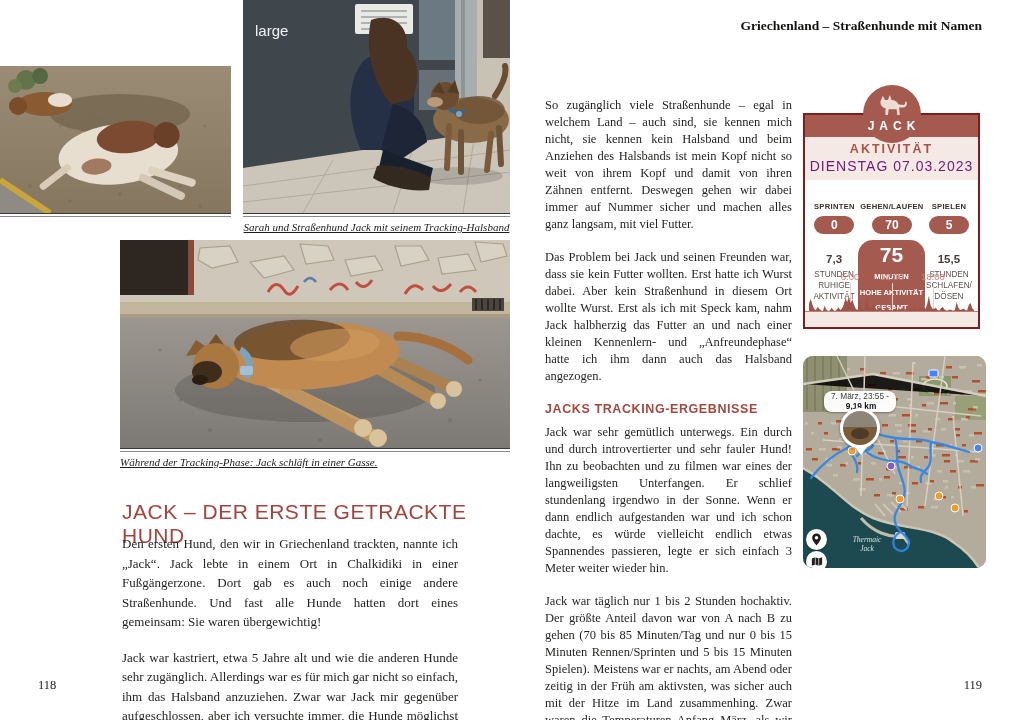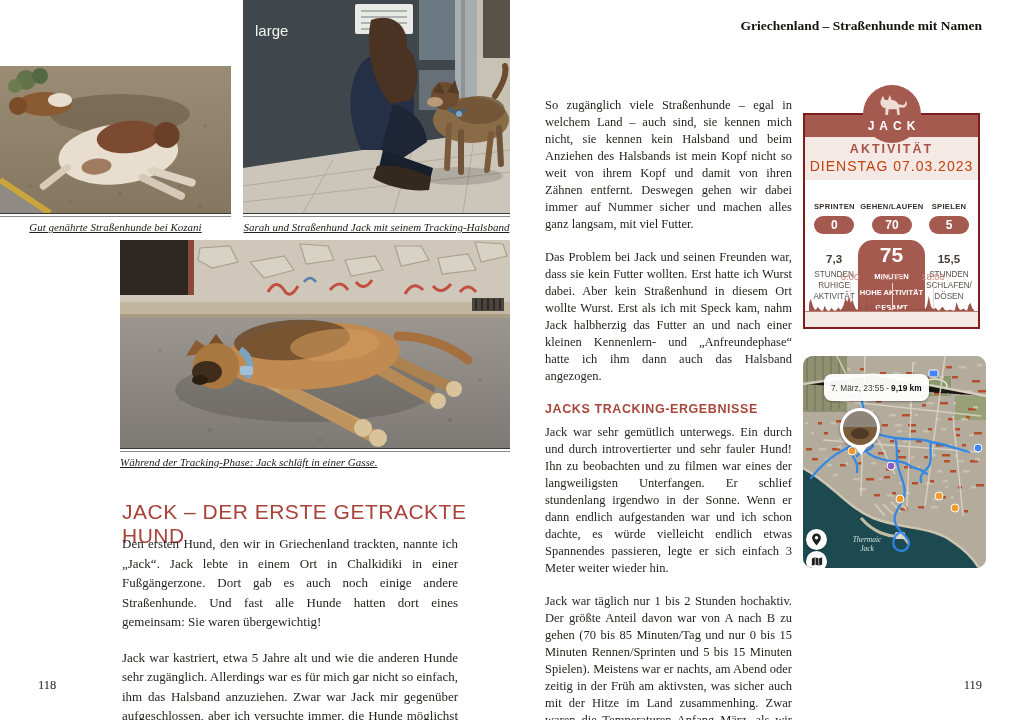--- a/index.html
+++ b/index.html
@@ -28,21 +28,21 @@
 
   
   .widget{position:absolute;left:803px;top:113px;width:177px;height:216px;background:#fff;
           border:2px solid #7f1d1d;box-sizing:border-box;font-family:"Liberation Sans",sans-serif;}
   .bump{position:absolute;left:50%;top:-30px;transform:translateX(-50%);width:58px;height:58px;
         border-radius:50%;background:#a55a50;display:flex;align-items:flex-start;justify-content:center;}
   .band{position:relative;height:22px;background:#a55a50;color:#fff;display:flex;align-items:center;
         justify-content:center;font-weight:bold;font-size:12px;letter-spacing:5px;text-indent:5px;}
   .pinkhead{height:43px;background:#f4e9e5;text-align:center;}
   .pinkhead .t1{padding-top:5px;font-weight:bold;font-size:12.5px;letter-spacing:2px;color:#a8544a;}
-  .pinkhead .t2{font-size:14px;letter-spacing:1px;color:#c2410c;margin-top:2px;}
+  .pinkhead .t2{font-size:14px;letter-spacing:1px;color:#701a75;margin-top:2px;}
   .statsrow{display:flex;justify-content:space-between;padding:22px 9px 0 9px;}
   .statcol{text-align:center;}
   .statlabel{font-size:7.6px;font-weight:bold;letter-spacing:.3px;color:#37302b;margin-bottom:4px;}
   .pill{display:inline-block;background:#a55a50;color:#fff;font-weight:bold;font-size:12px;
         border-radius:9px;padding:2px 0;min-width:40px;}
   .midrow{display:flex;justify-content:space-between;align-items:flex-start;padding:6px 5px 0 5px;}
   .sidestat{width:55px;text-align:center;color:#5a514a;font-size:8.2px;line-height:1.35;margin-top:12px;}
   .sidestat .v{font-size:11.5px;font-weight:bold;color:#453d37;margin-bottom:1px;}
   .bigpill{width:76px;background:#a55a50;border-radius:15px;color:#fff;text-align:center;
            padding:4px 0 6px 0;}
@@ -51,23 +51,23 @@
   .timeline{position:absolute;left:0;right:0;bottom:15px;height:42px;}
   .tick{position:absolute;top:1px;transform:translateX(-50%);font-size:9.5px;color:#c98275;}
   .gridline{position:absolute;top:13px;bottom:0;width:1px;background:#ecd4cc;}
   .chart-svg{position:absolute;left:4px;bottom:0;}
   .wfooter{position:absolute;left:0;right:0;bottom:0;height:15px;background:#f4e9e5;
            border-top:1.5px solid #b97f72;}
 
   
   .map{position:absolute;left:803px;top:356px;width:183px;height:212px;border-radius:10px;
        overflow:hidden;background:#b3ab9c;font-family:"Liberation Sans",sans-serif;}
-  .map-label{position:absolute;left:21px;top:18px;height:27px;background:rgba(255,255,255,.96);
+  .map-label{position:absolute;left:21px;top:35px;height:21px;background:rgba(255,255,255,.96);
              border-radius:8px;display:flex;align-items:center;padding:0 7px;font-size:8.3px;
-             color:#3c3c3c;box-shadow:0 1px 2px rgba(0,0,0,.35);white-space:nowrap;}
+             color:#3c3c3c;box-shadow:0 1px 2px rgba(0,0,0,.35);white-space:nowrap;flex-direction:column;}
   .map-label b{color:#111;margin-left:2px;}
   .marker{position:absolute;left:37px;top:52px;width:40px;height:40px;border:3px solid #fff;
           border-radius:50%;box-sizing:border-box;
           background:linear-gradient(180deg,#8d857a 0 46%,#7a5b3a 46%);box-shadow:0 1px 3px rgba(0,0,0,.4);}
   .marker::after{content:"";position:absolute;left:12px;top:36px;border:6px solid transparent;
                  border-top:8px solid #fff;}
   .marker .blob{position:absolute;left:8px;top:17px;width:18px;height:11px;border-radius:50%;
                 background:#4e3a26;}
   .mapbtn{position:absolute;left:3px;width:21px;height:21px;background:#fff;border-radius:50%;
           display:flex;align-items:center;justify-content:center;box-shadow:0 1px 2px rgba(0,0,0,.4);}
@@ -117,21 +117,20 @@
         <ellipse cx="118" cy="88" rx="60" ry="30" fill="#e8decf"></ellipse>
         <ellipse cx="130" cy="72" rx="32" ry="16" fill="#7b4a30"></ellipse>
         <ellipse cx="95" cy="98" rx="15" ry="8" fill="#8a5a3a" opacity=".75"></ellipse>
         <path d="M150,108 L188,124" stroke="#ddd1c0" stroke-width="8" stroke-linecap="round"></path>
         <path d="M140,114 L176,136" stroke="#d4c8b6" stroke-width="8" stroke-linecap="round"></path>
         <path d="M66,96 L40,112" stroke="#d8ccb8" stroke-width="7" stroke-linecap="round"></path>
         <circle cx="168" cy="74" r="13" fill="#6b4028"></circle>
       </g>
     </svg>
     <div class="photo-rule"></div>
-    <figcaption class="caption cap-center">Gut genährte Straßenhunde bei Kozani</figcaption>
   </figure>
 
   <figure class="photo-fig" style="left:243px;top:0;width:267px;">
     <svg class="photo-box" width="267" height="213" viewBox="0 0 267 213">
       <rect width="267" height="213" fill="#c6c0b4"></rect>
       <rect x="0" y="0" width="212" height="168" fill="#454c50"></rect>
       <rect x="0" y="0" width="212" height="168" fill="#39424a" opacity=".5"></rect>
       <rect x="112" y="4" width="58" height="30" rx="2" fill="#e9e9e6"></rect>
       <g stroke="#9aa0a0" stroke-width="1.5">
         <line x1="118" y1="11" x2="164" y2="11"></line>

